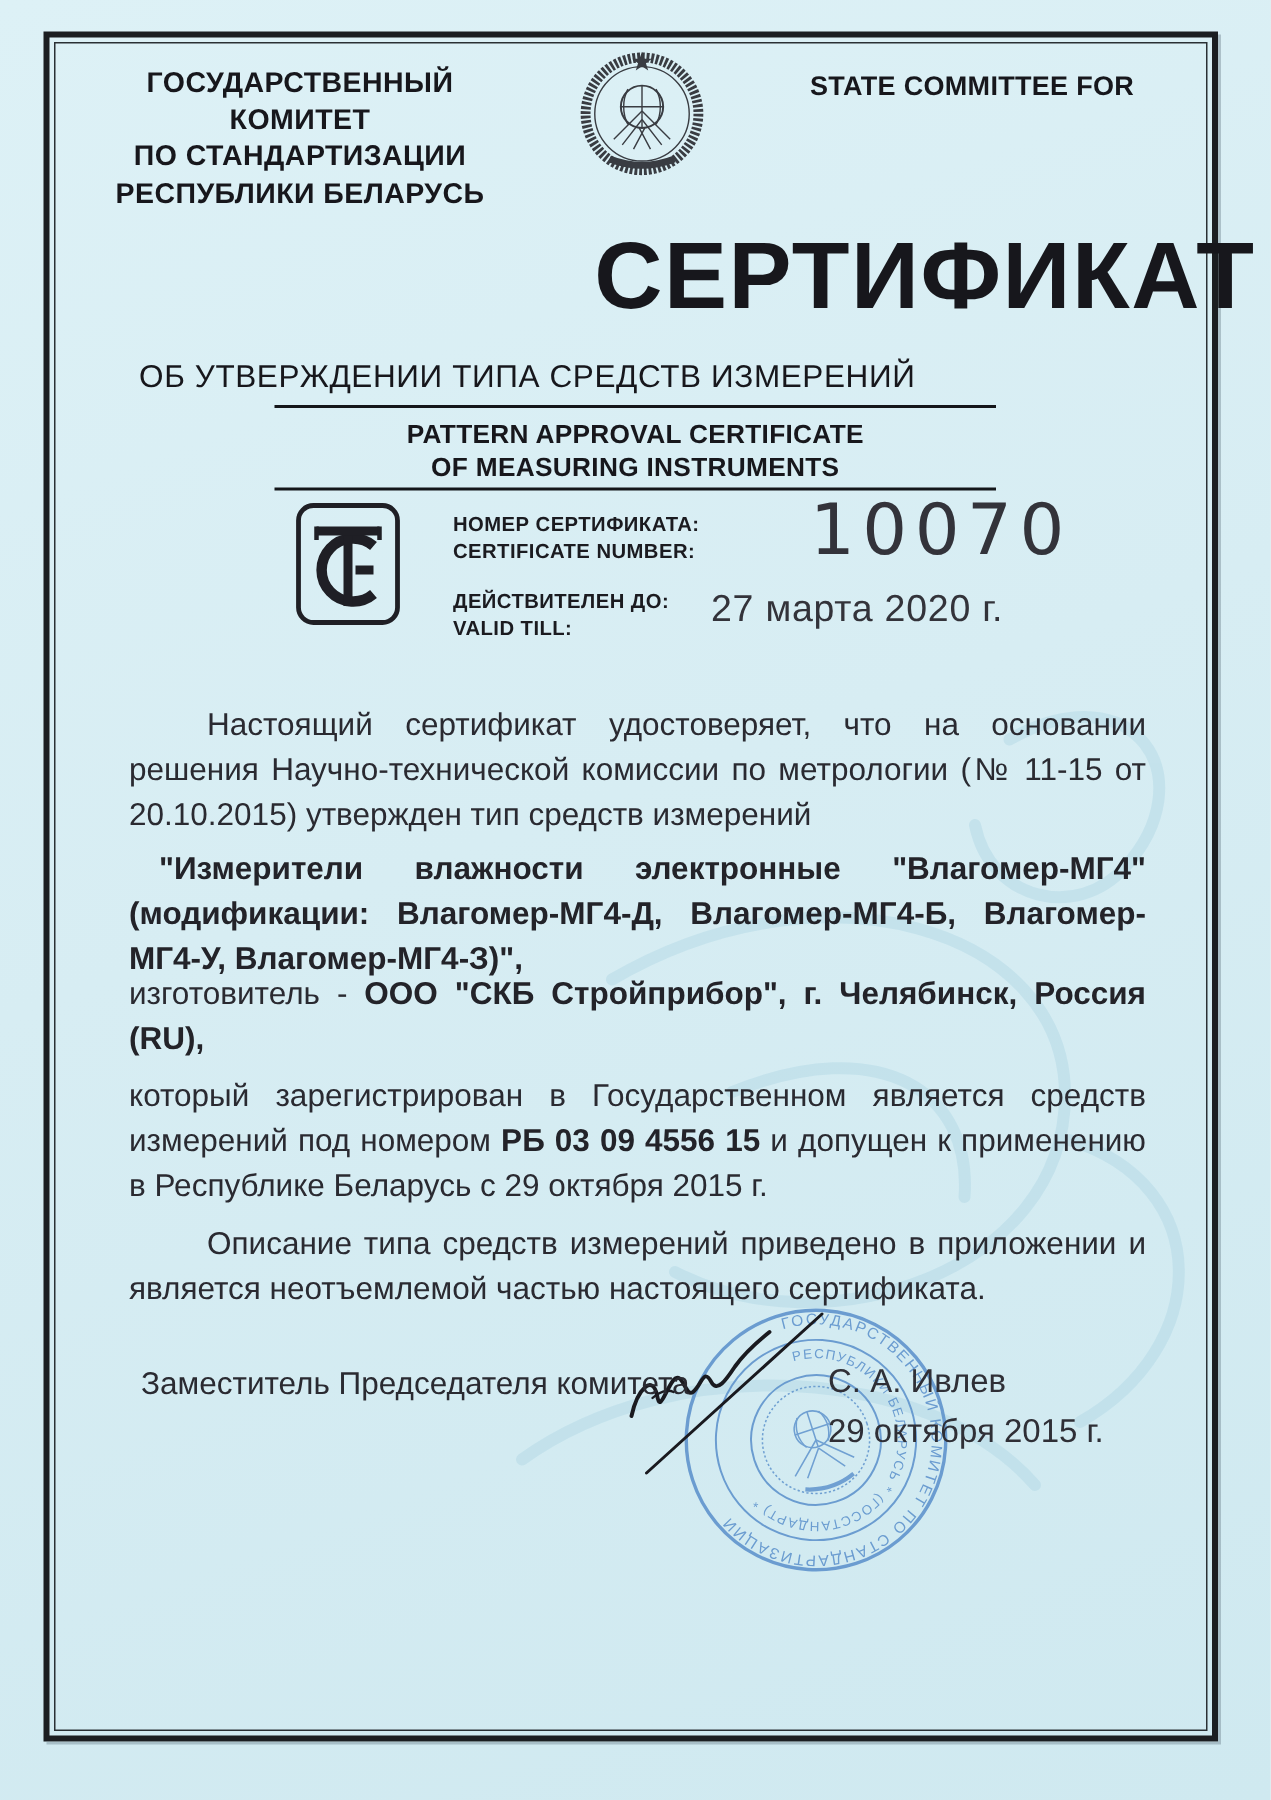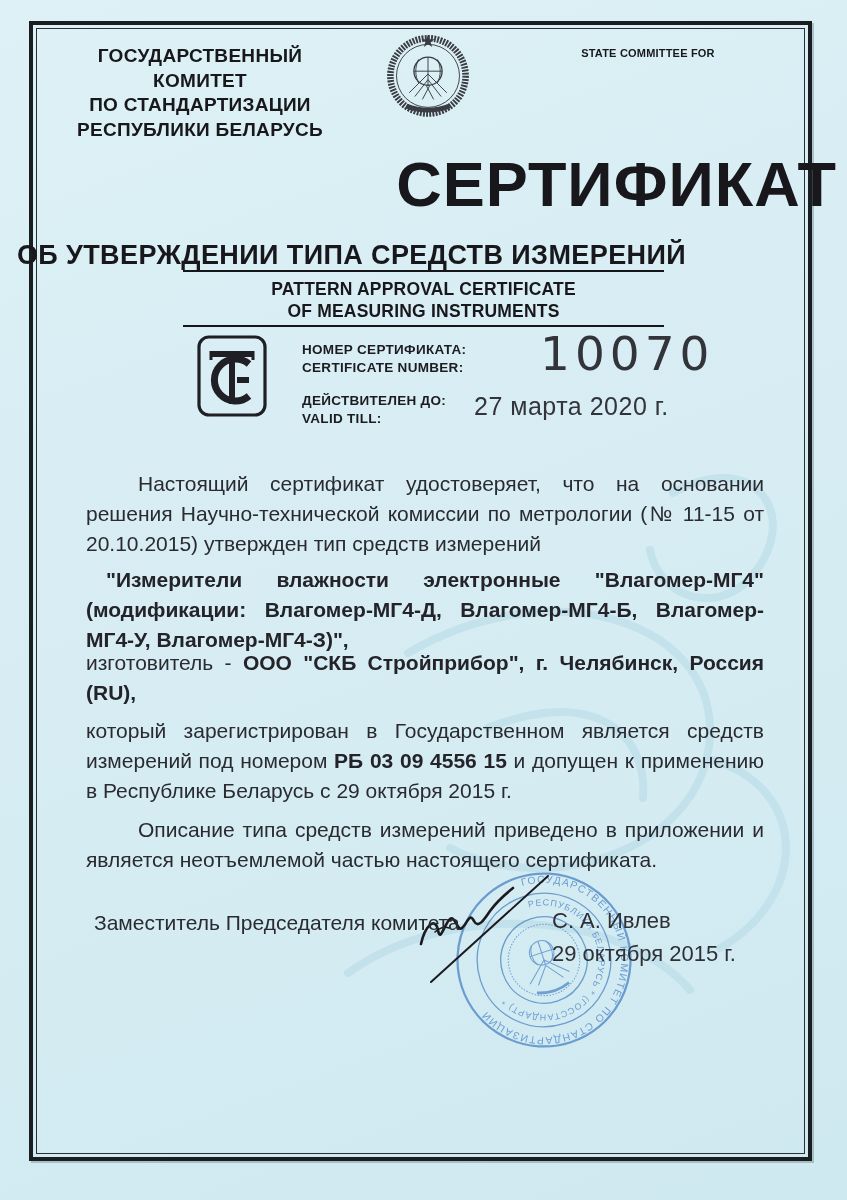--- a/index.html
+++ b/index.html
@@ -19,30 +19,30 @@
     box-shadow:2px 2px 0 rgba(90,110,120,.35);
   }
   .frame-inner{
     position:absolute;left:3px;top:3px;right:3px;bottom:3px;
     border:1.5px solid #2a3034;
   }
   .abs{position:absolute;}
   
   .org{font-weight:bold;color:#17171c;text-align:center;line-height:1.3;}
   .org-left{left:50px;top:44px;width:300px;font-size:19px;letter-spacing:.3px;}
-  .org-right{left:522px;top:46px;width:252px;font-size:11px;letter-spacing:.2px;}
+  .org-right{left:522px;top:46px;width:252px;font-size:18px;letter-spacing:.2px;}
   .emblem{left:381px;top:26px;width:94px;height:96px;}
   
   .title{
     left:0;top:148px;width:837px;text-align:right;
     font-size:63px;font-weight:bold;letter-spacing:1px;color:#17171c;
   }
   .subtitle-ru{
     left:0;top:240px;width:703px;text-align:center;
-    font-size:27px;font-weight:bold;color:#17171c;letter-spacing:.4px;
+    font-size:21px;font-weight:normal;color:#17171c;letter-spacing:.4px;
   }
   .rule{left:183px;width:481px;height:2px;background:#14161a;}
   .rule1{top:270px;} .rule2{top:325px;}
   .subtitle-en{
     left:0;top:279px;width:847px;text-align:center;
     font-size:17.5px;font-weight:bold;color:#17171c;line-height:1.25;letter-spacing:.2px;
   }
   
   .logo-box{left:196px;top:334px;width:72px;height:84px;}
   .cert-label{font-size:13.5px;font-weight:bold;color:#1b1b20;line-height:1.3;letter-spacing:.3px;}

